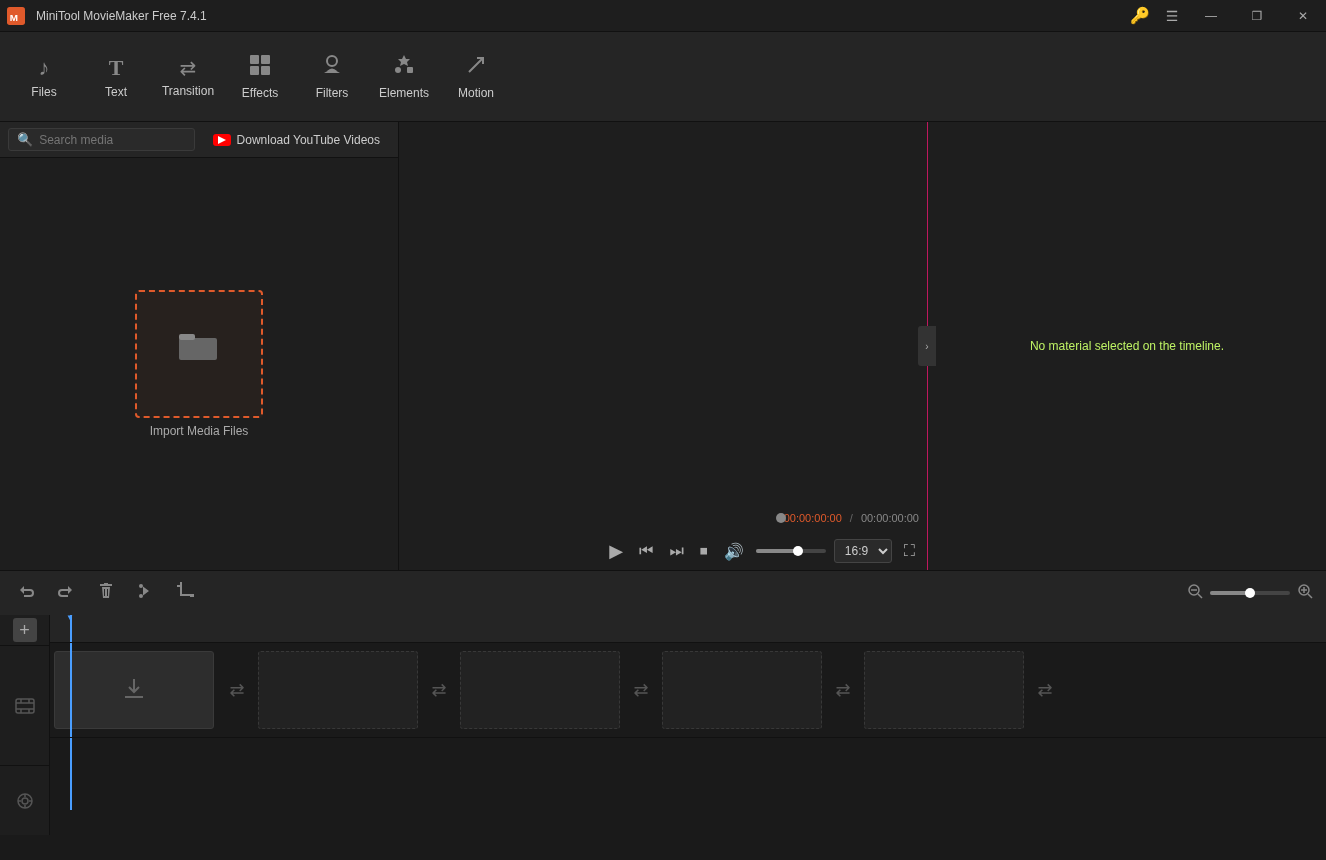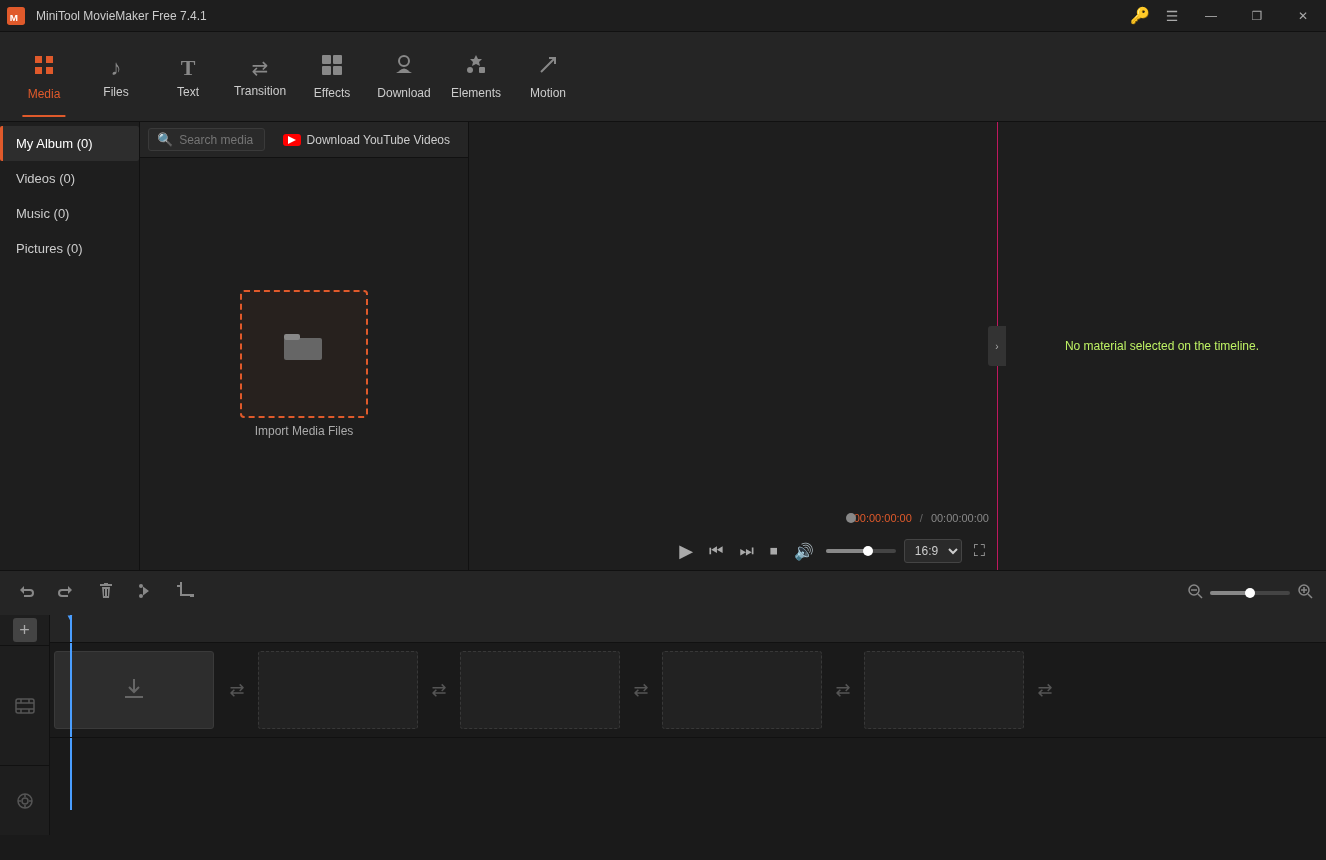--- a/index.html
+++ b/index.html
@@ -200,28 +200,20 @@
       <span style="font-size:14px; color:#aaa;">☰</span>
     </div>
     <div class="win-btn">—</div>
     <div class="win-btn">❐</div>
     <div class="win-btn close">✕</div>
   </div>
 </div>
 
 <div id="toolbar">
 
-  <div class="toolbar-item active">
-    <div class="t-icon">
-      <svg width="24" height="24" viewBox="0 0 24 24" fill="currentColor" style="color:#e05a2b">
-        <path d="M3 3h7v7H3zm0 11h7v7H3zm11-11h7v7h-7zm0 11h7v7h-7z"></path>
-      </svg>
-    </div>
-    <span class="t-label">Media</span>
-  </div>
 
   <div class="toolbar-item">
     <div class="t-icon" style="font-size:22px; color:#888;">♪</div>
     <span class="t-label">Files</span>
   </div>
 
   <div class="toolbar-item">
     <div class="t-icon" style="font-size:22px; color:#888; font-weight:bold; font-family:serif;">T</div>
     <span class="t-label">Text</span>
   </div>
@@ -244,21 +236,21 @@
   </div>
 
   <div class="toolbar-item">
     <div class="t-icon" style="font-size:20px; color:#888;">
       <svg width="24" height="24" viewBox="0 0 24 24" fill="none" stroke="#888" stroke-width="2">
         <circle cx="12" cy="8" r="5"></circle>
         <path d="M7 18 Q12 13 17 18" fill="#888" stroke="none"></path>
         <path d="M4 20 Q12 14 20 20" fill="#888" stroke="none"></path>
       </svg>
     </div>
-    <span class="t-label">Download</span>
+    <span class="t-label">Filters</span>
   </div>
 
   <div class="toolbar-item">
     <div class="t-icon" style="font-size:20px; color:#888;">
       <svg width="24" height="24" viewBox="0 0 24 24" fill="#888">
         <path d="M12 2l2 4h4l-3 3 1 4-4-2-4 2 1-4-3-3h4z"></path>
         <circle cx="6" cy="17" r="3"></circle>
         <rect x="15" y="14" width="6" height="6" rx="1"></rect>
       </svg>
     </div>
@@ -271,26 +263,20 @@
         <path d="M5 19 L19 5 M13 5 h6 v6"></path>
       </svg>
     </div>
     <span class="t-label">Motion</span>
   </div>
 
 </div>
 
 <div style="display:flex; height: 448px; width:100%;">
 
-  <div id="sidebar">
-    <div class="sidebar-item active">My Album (0)</div>
-    <div class="sidebar-item">Videos (0)</div>
-    <div class="sidebar-item">Music (0)</div>
-    <div class="sidebar-item">Pictures (0)</div>
-  </div>
 
   <div id="media-panel">
     <div id="media-toolbar">
       <div class="search-box">
         <span style="color:#666; font-size:13px;">🔍</span>
         <input type="text" placeholder="Search media" style="">
       </div>
       <div class="yt-btn">
         <div class="yt-icon">
           <div class="yt-play"></div>

